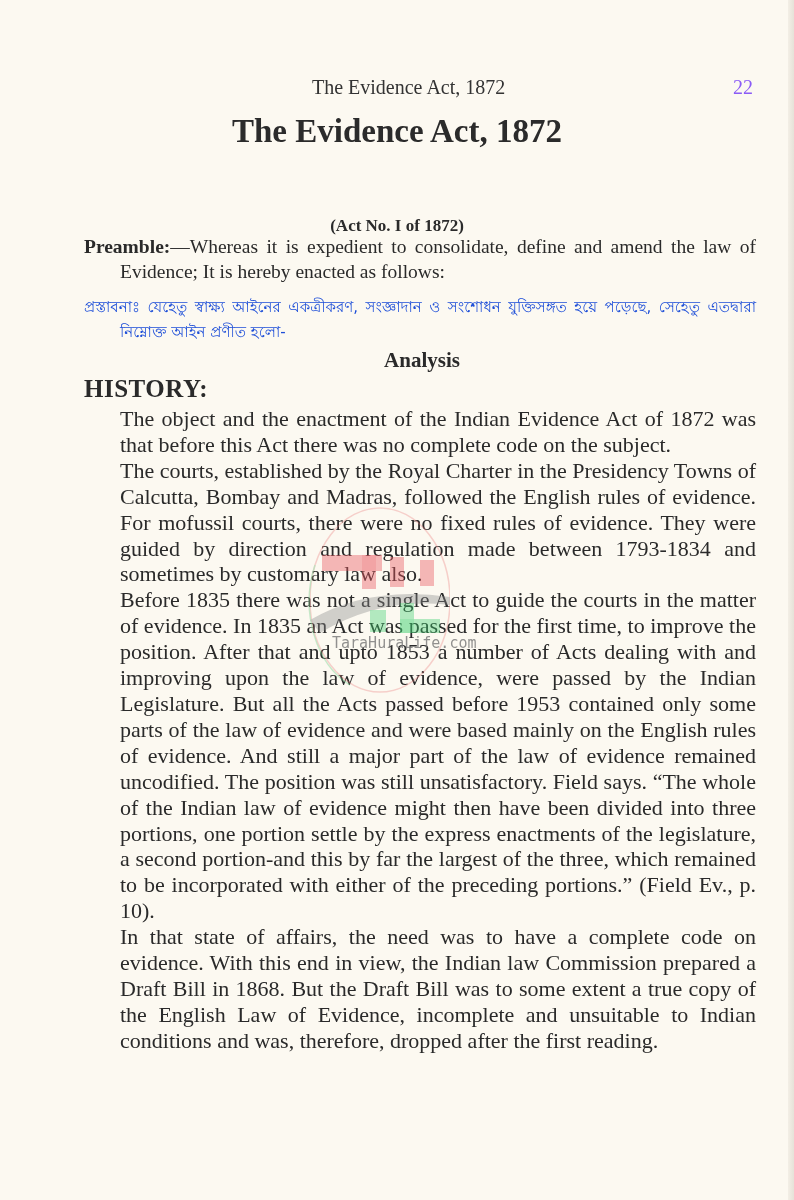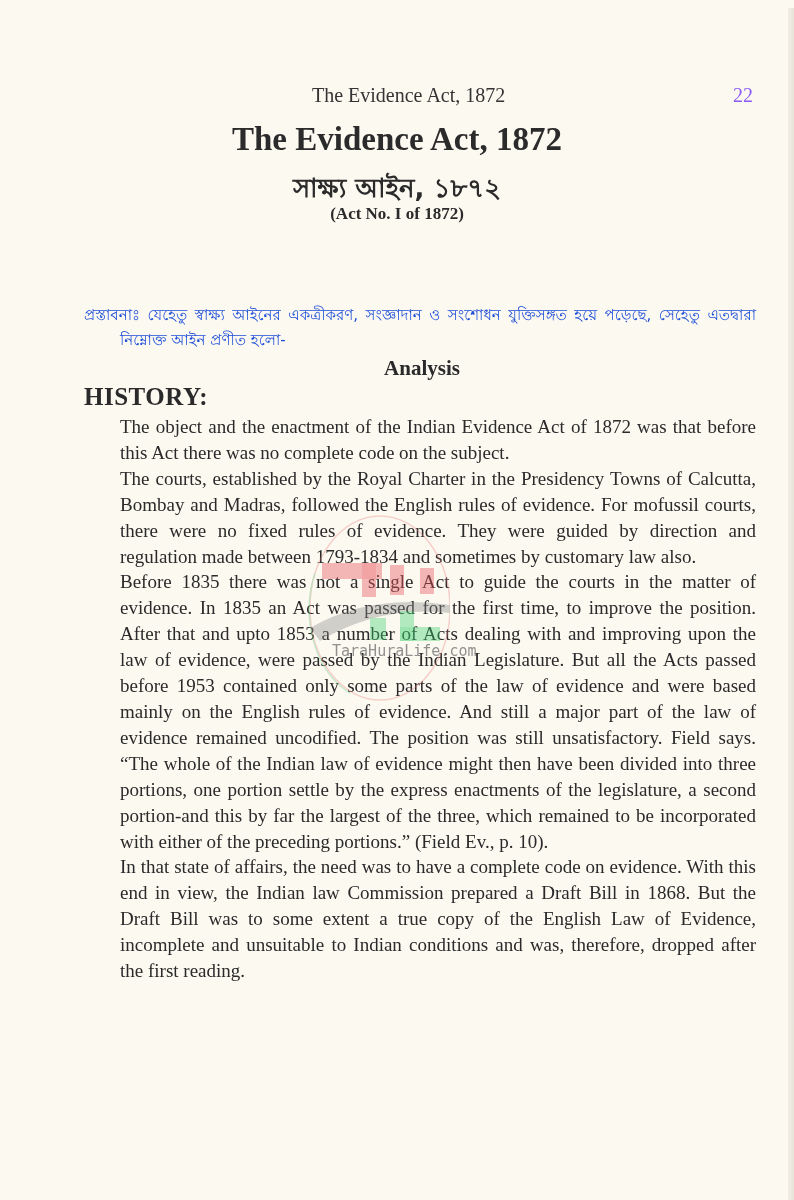--- a/index.html
+++ b/index.html
@@ -3,21 +3,21 @@
 <meta charset="utf-8">
 <style>
   html, body { margin: 0; padding: 0; }
   body {
     width: 794px; height: 1200px; overflow: hidden;
     background: #fcf9f1;
     font-family: "Liberation Serif", "DejaVu Serif", serif;
     color: #2a2a2a;
     position: relative;
   }
-  .page { position: absolute; left: 0; top: 0; width: 794px; height: 1004px; margin-top: 8px; }
+  .page { position: absolute; left: 0; top: 0; width: 794px; height: 1004px; }
   .spine {
     position: absolute; right: 0; top: 0; width: 6px; height: 1200px;
     background: linear-gradient(to right, #f3efe6, #e6e2d8);
   }
   .running-head {
     position: absolute; top: 76px; left: 0; width: 794px; height: 28px;
   }
   .running-title {
     position: absolute; left: 312px; top: 0; font-size: 20px; color: #333;
   }
@@ -26,21 +26,21 @@
   }
   .main-title {
     position: absolute; top: 113px; left: 0; width: 794px; text-align: center;
     font-size: 33px; font-weight: bold; color: #2b2b2b;
   }
   .bengali-title {
     position: absolute; top: 160px; left: 0; width: 794px; text-align: center;
     font-family: "DejaVu Sans", sans-serif; font-size: 26px; font-weight: bold; color: #2b2b2b;
   }
   .act-no {
-    position: absolute; top: 196px; left: 0; width: 794px; text-align: center;
+    position: absolute; top: 216px; left: 0; width: 794px; text-align: center;
     font-size: 17px; font-weight: bold; color: #2b2b2b;
   }
   .preamble {
     position: absolute; top: 234px; left: 84px; width: 672px;
     font-size: 19.5px; line-height: 25px;
     text-align: justify; text-indent: -36px; padding-left: 36px; box-sizing: border-box;
   }
   .preamble-label { font-weight: bold; }
   .preamble-bn {
     position: absolute; top: 295px; left: 84px; width: 672px;
@@ -51,21 +51,21 @@
   .analysis-heading {
     position: absolute; top: 348px; left: 0; width: 844px; text-align: center;
     font-size: 21px; font-weight: bold;
   }
   .history-heading {
     position: absolute; top: 375px; left: 84px;
     font-size: 25px; font-weight: bold; letter-spacing: 0.5px;
   }
   .body-text {
     position: absolute; top: 406px; left: 120px; width: 636px;
-    font-size: 19px; line-height: 25.9px; text-align: justify;
+    font-size: 22px; line-height: 25.9px; text-align: justify;
   }
   .body-text p { margin: 0; }
   .watermark {
     position: absolute; left: 300px; top: 505px; width: 150px; height: 190px;
     pointer-events: none; opacity: 0.55;
   }
   .wm-text {
     position: absolute; left: 332px; top: 634px;
     font-family: "DejaVu Sans Mono", monospace; font-size: 15px; color: #777;
     opacity: 0.8;
@@ -77,23 +77,23 @@
 <div class="page">
 
   <div class="spine"></div>
 
   <div class="running-head">
     <span class="running-title">The Evidence Act, 1872</span>
     <span class="page-number">22</span>
   </div>
 
   <div class="main-title">The Evidence Act, 1872</div>
-  <div class="bengali-title">সাক্ষ্য আইন, ১৮৭২</div>
   <div class="act-no">(Act No. I of 1872)</div>
 
+  <div class="preamble"><span class="preamble-label">Preamble:</span><span>—Whereas it is expedient to consolidate, define and amend the law of Evidence; It is hereby enacted as follows:</span></div>
 
   <div class="preamble-bn">প্রস্তাবনাঃ যেহেতু স্বাক্ষ্য আইনের একত্রীকরণ, সংজ্ঞাদান ও সংশোধন যুক্তিসঙ্গত হয়ে পড়েছে, সেহেতু এতদ্বারা নিম্নোক্ত আইন প্রণীত হলো-</div>
 
   <div class="analysis-heading">Analysis</div>
   <div class="history-heading">HISTORY:</div>
 
   <div class="body-text">
     <p>The object and the enactment of the Indian Evidence Act of 1872 was that before this Act there was no complete code on the subject.</p>
     <p>The courts, established by the Royal Charter in the Presidency Towns of Calcutta, Bombay and Madras, followed the English rules of evidence. For mofussil courts, there were no fixed rules of evidence. They were guided by direction and regulation made between 1793-1834 and sometimes by customary law also.</p>
     <p>Before 1835 there was not a single Act to guide the courts in the matter of evidence. In 1835 an Act was passed for the first time, to improve the position. After that and upto 1853 a number of Acts dealing with and improving upon the law of evidence, were passed by the Indian Legislature. But all the Acts passed before 1953 contained only some parts of the law of evidence and were based mainly on the English rules of evidence. And still a major part of the law of evidence remained uncodified. The position was still unsatisfactory. Field says. “The whole of the Indian law of evidence might then have been divided into three portions, one portion settle by the express enactments of the legislature, a second portion-and this by far the largest of the three, which remained to be incorporated with either of the preceding portions.” (Field Ev., p. 10).</p>

